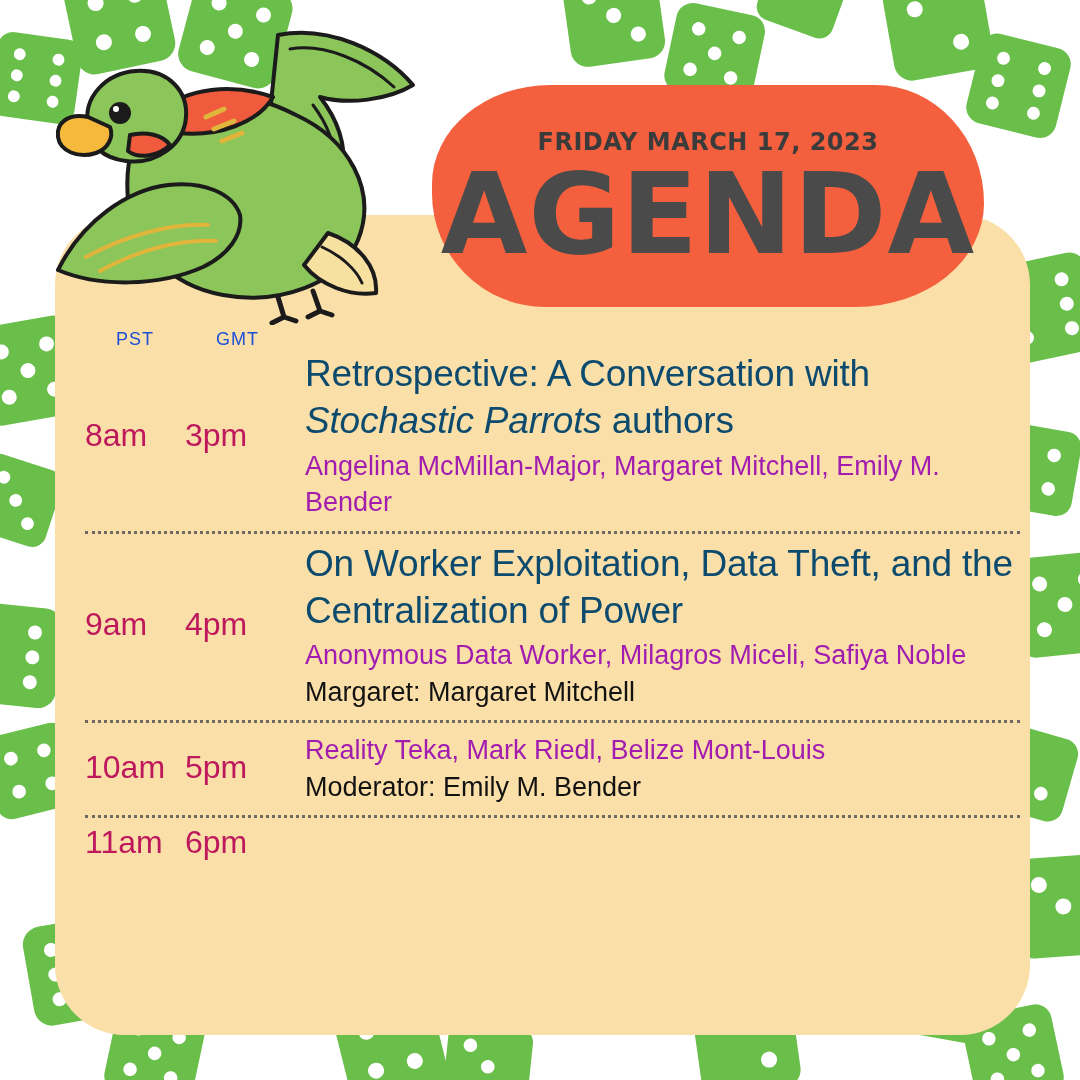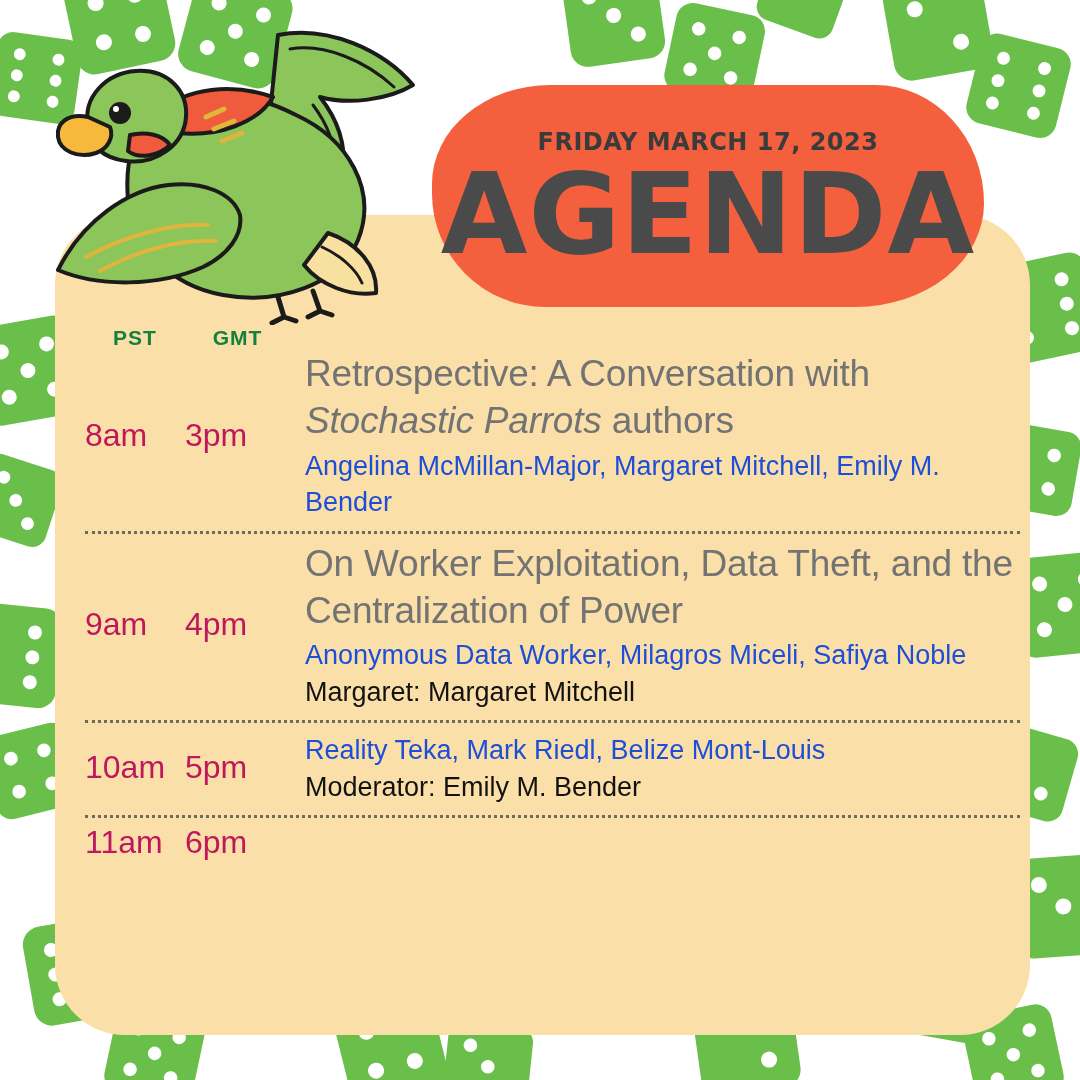--- a/index.html
+++ b/index.html
@@ -80,24 +80,24 @@
     z-index: 5;
   }
   .col-heads {
     display: flex;
     align-items: flex-end;
     height: 32px;
   }
   .col-heads .h-pst { width: 100px; text-align: center; }
   .col-heads .h-gmt { width: 105px; text-align: center; }
   .col-head {
-    font-size: 21px;
-    font-weight: 700;
+    font-size: 18px;
+    font-weight: 400;
     letter-spacing: 1px;
-    color: #15803d;
+    color: #1d4ed8;
   }
 
   .row {
     display: flex;
     align-items: center;
     padding: 6px 0 10px 0;
   }
   .row + .row { border-top: 3px dotted #6e6a60; }
   .row.first { padding-top: 0; }
 
@@ -106,28 +106,28 @@
     color: #be185d;
     text-align: left;
     flex: 0 0 auto;
   }
   .t-pst { width: 100px; }
   .t-gmt { width: 105px; }
 
   .session { padding-left: 15px; flex: 1 1 auto; }
   .s-title {
     font-size: 37px;
-    color: #737373;
+    color: #0c4a6e;
     line-height: 1.28;
     letter-spacing: -0.2px;
   }
   .s-title .ital { font-style: italic; }
   .s-speakers {
     font-size: 27px;
-    color: #1d4ed8;
+    color: #a21caf;
     line-height: 1.35;
     margin-top: 3px;
   }
   .s-moderator {
     font-size: 27px;
     color: #121212;
     line-height: 1.35;
   }
 </style>
 </head>

